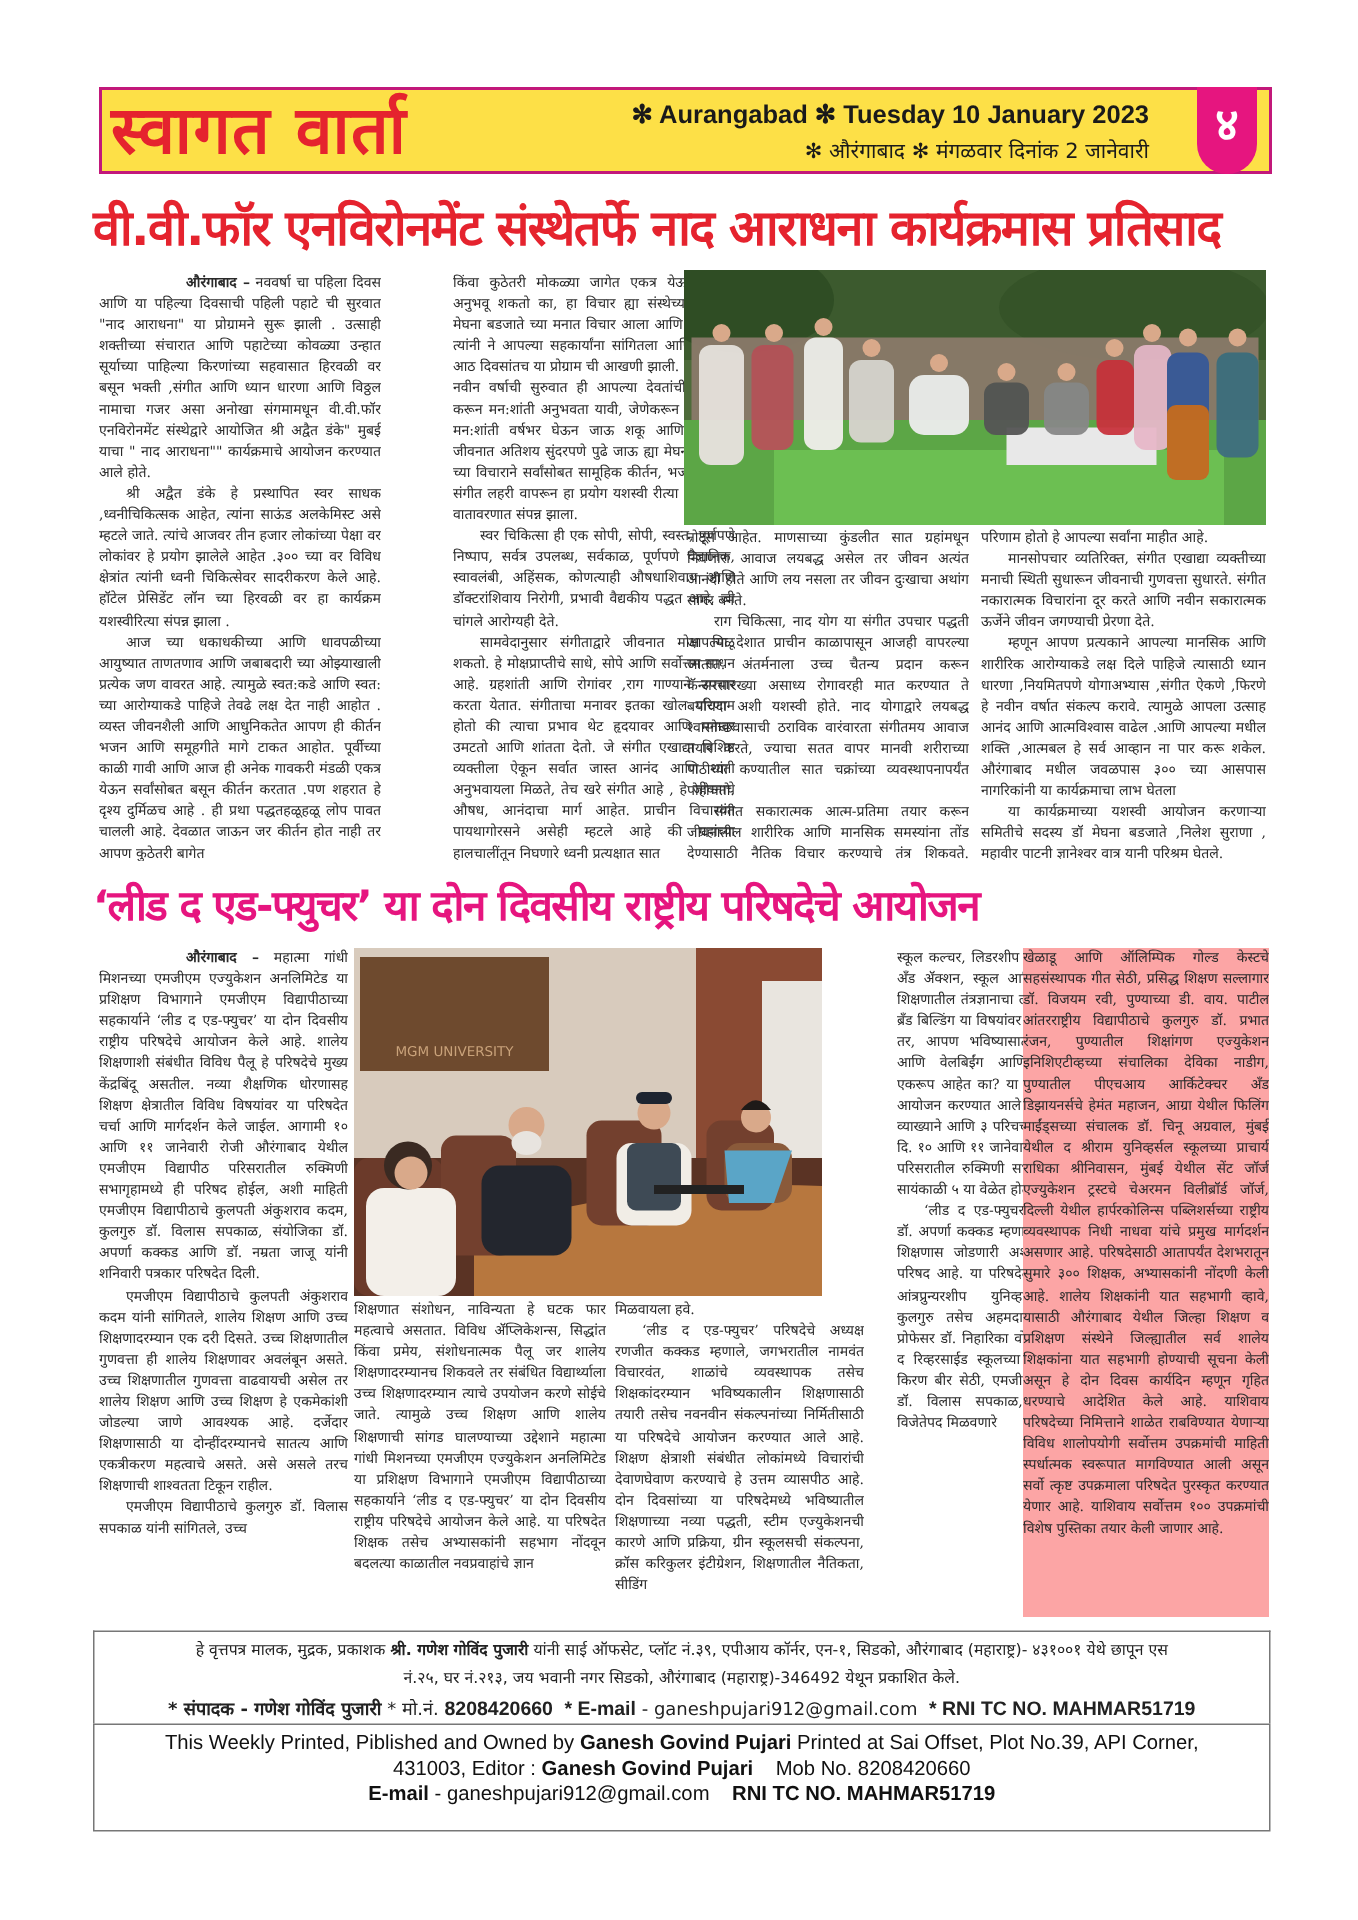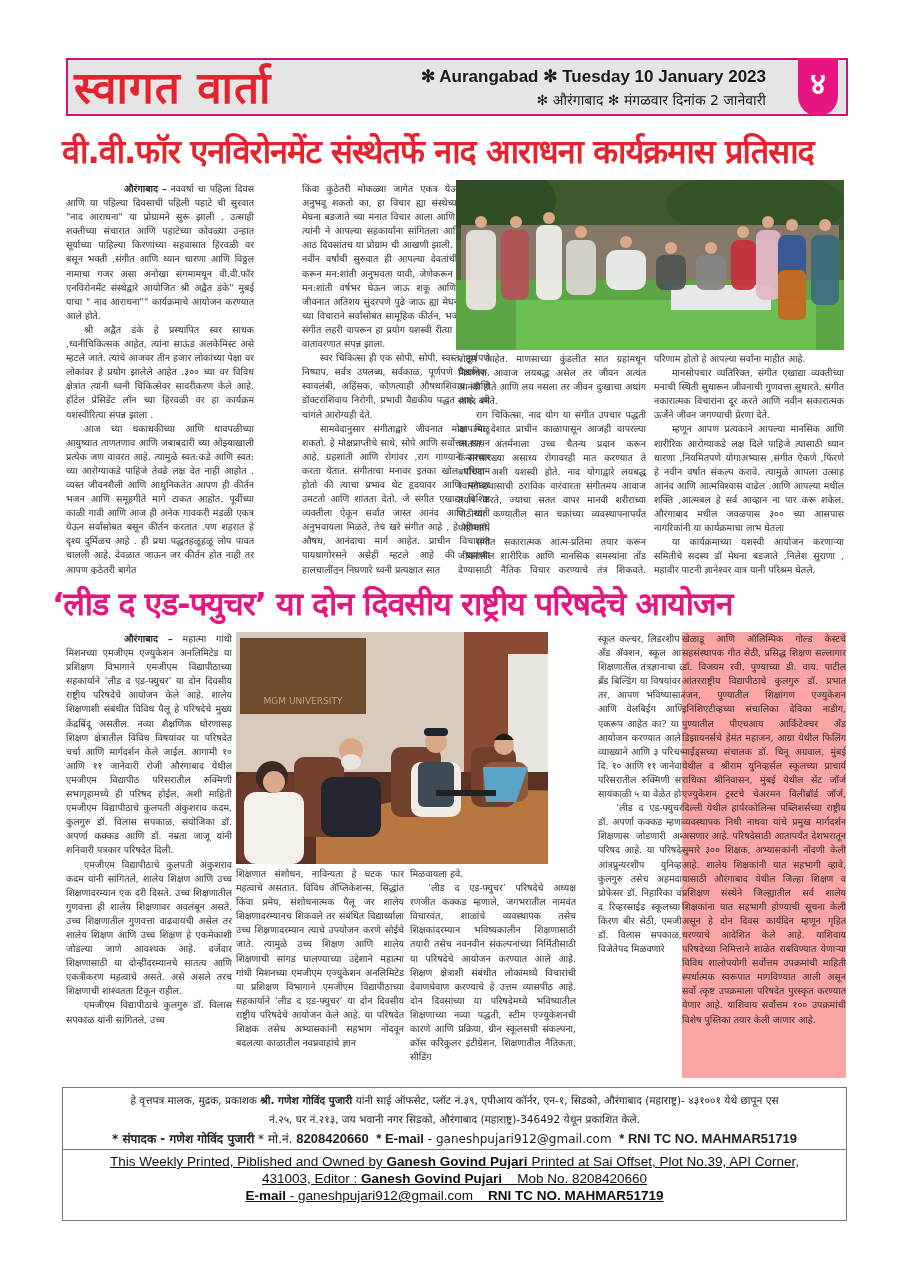--- a/index.html
+++ b/index.html
@@ -1,36 +1,36 @@
 <!DOCTYPE html>
 <html><head>
 <meta charset="utf-8">
 <style>
   html, body { margin: 0; padding: 0; background: #ffffff; }
   body { width: 905px; height: 1280px; position: relative; overflow: hidden; font-family: "DejaVu Serif", serif; color: #222; }
-  .masthead { position: absolute; left: 66px; top: 58px; width: 782px; height: 58px; background: #e5e5e5; border: 2px solid #c2187a; box-sizing: border-box; }
+  .masthead { position: absolute; left: 66px; top: 58px; width: 782px; height: 58px; background: #fde047; border: 2px solid #c2187a; box-sizing: border-box; }
   .mast-title { position: absolute; left: 6px; top: -2px; font-family: "DejaVu Serif", serif; font-weight: bold; font-size: 44px; color: #e5232e; letter-spacing: 1px; line-height: 60px; }
   .mast-en { position: absolute; right: 80px; top: 6px; font-family: "Liberation Sans", sans-serif; font-weight: bold; font-size: 17px; color: #1a1a1a; }
   .mast-mr { position: absolute; right: 80px; top: 30px; font-family: "DejaVu Sans", sans-serif; font-size: 14px; color: #1a1a1a; }
   .page-num { position: absolute; right: 8px; top: -2px; width: 40px; height: 58px; background: #e6157f; border-radius: 0 0 20px 20px; color: #fff; font-family: "DejaVu Sans", sans-serif; font-weight: bold; font-size: 30px; text-align: center; line-height: 52px; }
 
   .headline1 { position: absolute; left: 62px; top: 130px; width: 785px; font-family: "DejaVu Sans", sans-serif; font-weight: bold; font-size: 33px; color: #e5232e; letter-spacing: -1px; white-space: nowrap; transform: scaleX(0.98); transform-origin: left; line-height: 44px; }
-  .headline2 { position: absolute; left: 52px; top: 582px; width: 785px; font-family: "DejaVu Sans", sans-serif; font-weight: bold; font-size: 32px; color: #e6157f; letter-spacing: -1px; white-space: nowrap; line-height: 44px; }
+  .headline2 { position: absolute; left: 62px; top: 582px; width: 785px; font-family: "DejaVu Sans", sans-serif; font-weight: bold; font-size: 28px; color: #e6157f; letter-spacing: -1px; white-space: nowrap; line-height: 44px; }
 
   .col { position: absolute; font-size: 9.4px; line-height: 14.1px; text-align: justify; color: #2a2a2a; font-family: "DejaVu Serif", serif; overflow: hidden; }
   .col p { margin: 0; text-indent: 18px; }
   .dateline { font-weight: bold; margin-left: 40px; }
 
   .photo1 { position: absolute; left: 456px; top: 180px; width: 388px; height: 170px; overflow: hidden; }
   .photo2 { position: absolute; left: 236px; top: 632px; width: 312px; height: 232px; overflow: hidden; }
   .imprint-mr { position: absolute; left: 62px; top: 1087px; width: 785px; height: 62px; border: 1px solid #777; border-bottom: none; box-sizing: border-box; text-align: center; font-family: "DejaVu Sans", sans-serif; font-size: 10.5px; line-height: 19px; color: #222; padding-top: 3px; }
   .imprint-mr b { font-weight: bold; }
   .imprint-contact { font-size: 12px; }
   .imprint-contact .bold { font-family: "Liberation Sans", sans-serif; font-weight: bold; font-size: 13px; }
-  .imprint-en { position: absolute; left: 62px; top: 1149px; width: 785px; height: 72px; border: 1px solid #777; box-sizing: border-box; text-align: center; font-family: "Liberation Sans", sans-serif; font-size: 13.5px; line-height: 17px; color: #111; padding-top: 3px; text-decoration: underline; }
+  .imprint-en { position: absolute; left: 62px; top: 1149px; width: 785px; height: 72px; border: 1px solid #777; box-sizing: border-box; text-align: center; font-family: "Liberation Sans", sans-serif; font-size: 13.5px; line-height: 17px; color: #111; padding-top: 3px; }
   .imprint-en b { font-weight: bold; }
 </style>
 </head>
 <body>
 
 <div class="masthead">
   <div class="mast-title">स्वागत वार्ता</div>
   <div class="mast-en">✻ Aurangabad ✻ Tuesday 10 January 2023</div>
   <div class="mast-mr">✻ औरंगाबाद ✻ मंगळवार दिनांक 2 जानेवारी</div>
   <div class="page-num">४</div>

